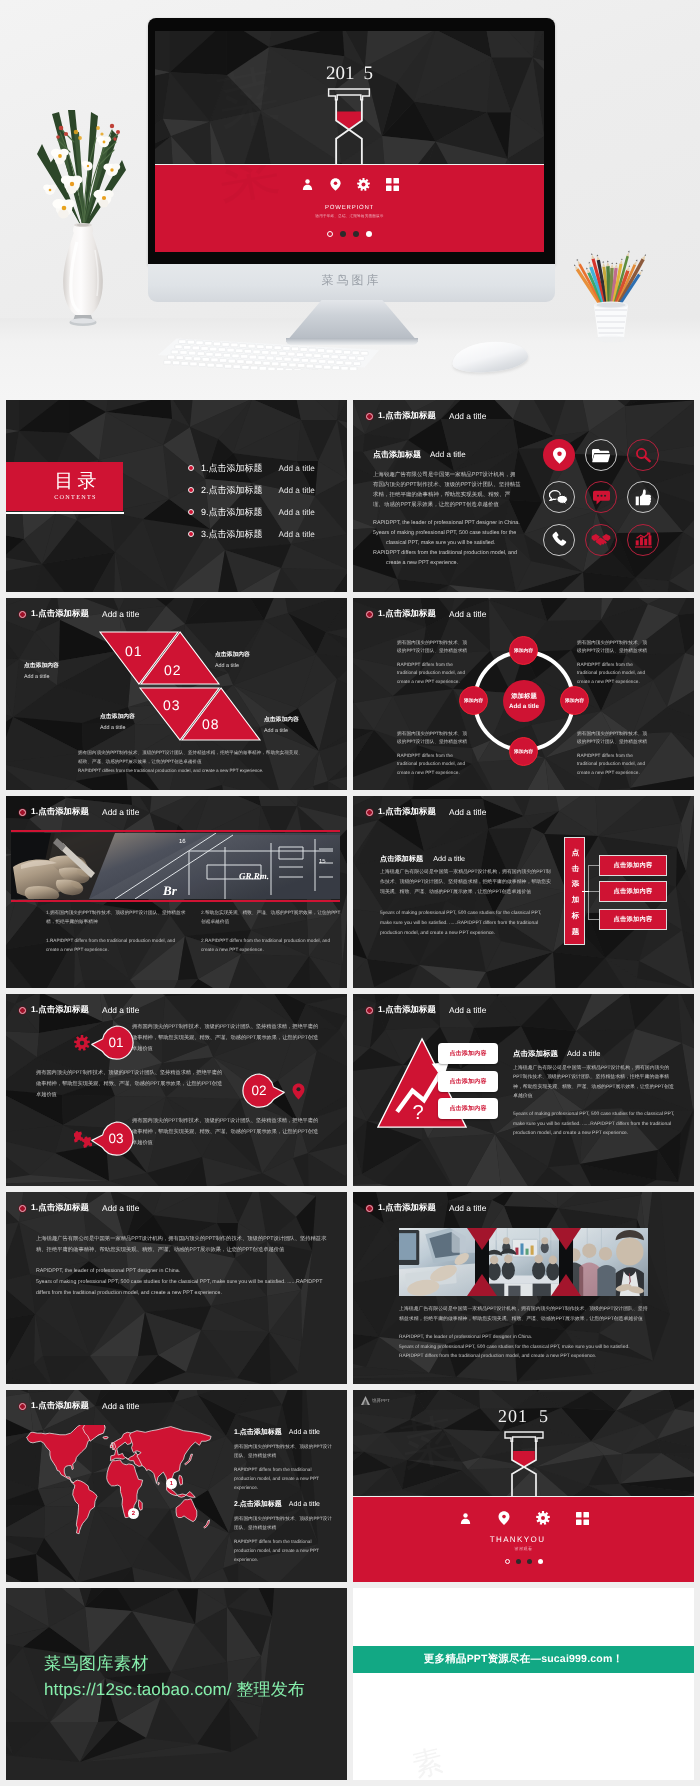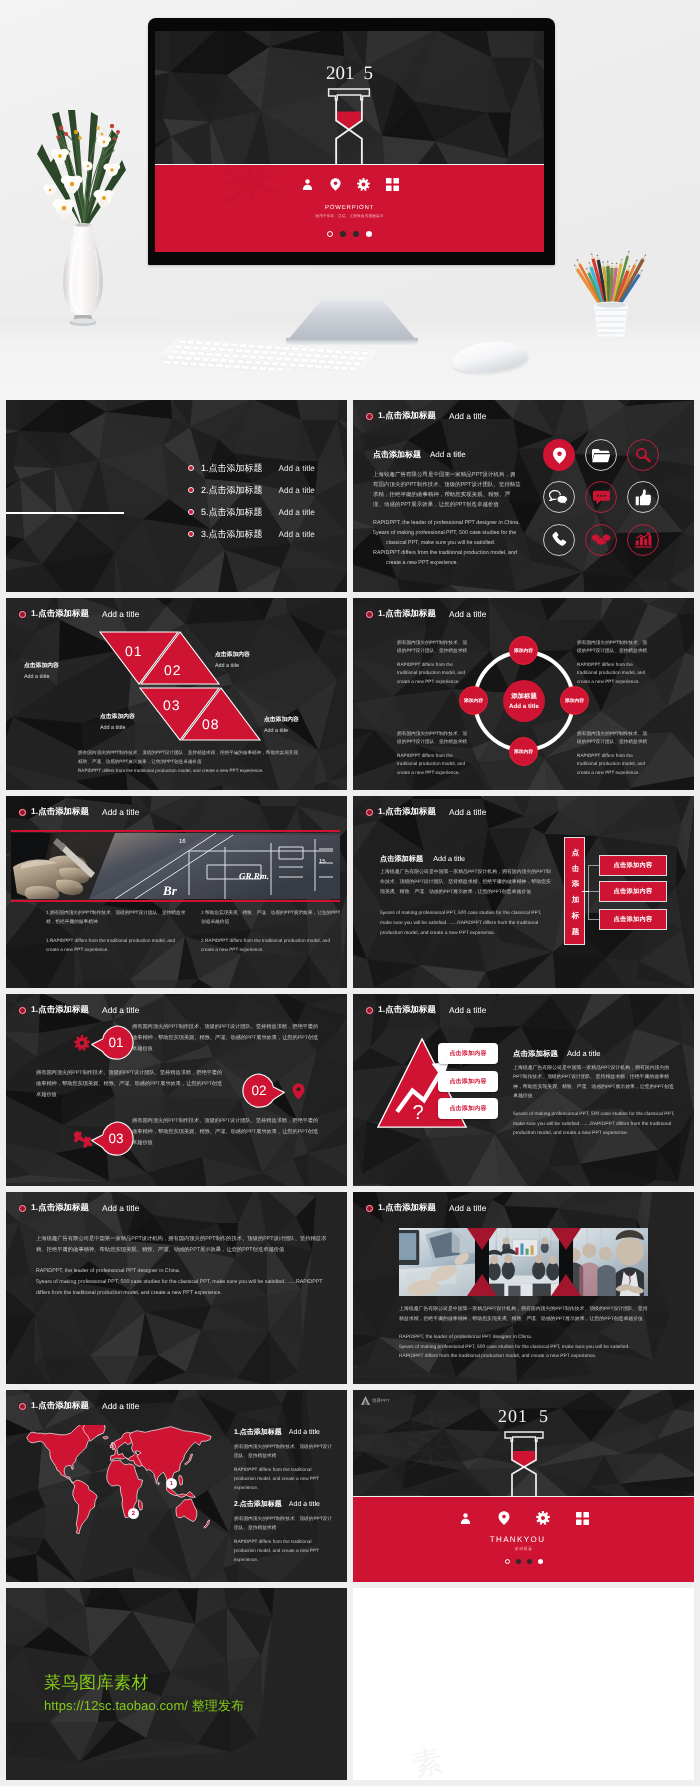--- a/index.html
+++ b/index.html
@@ -150,23 +150,23 @@
   .ty-icons{position:absolute;left:0;top:11px;width:341px;height:20px;display:flex;justify-content:center;gap:26px;align-items:center}
   .ty-title{position:absolute;left:0;top:38px;width:329px;text-align:center;color:#fff;font-size:8px;letter-spacing:1.4px}
   .ty-sub{position:absolute;left:0;top:49px;width:341px;text-align:center;color:#f0afbd;font-size:4px;letter-spacing:.5px}
   .ty-dots{position:absolute;left:0;top:62px;width:341px;display:flex;justify-content:center;gap:6px;align-items:center}
   .ty-dots i{display:block;width:5px;height:5px;border-radius:50%;background:#2b2b2b}
   .ty-dots i.o{background:transparent;border:1px solid #fff}
   .ty-dots i.w{background:#fff}
   .ty-logo{position:absolute;left:8px;top:6px;display:flex;align-items:center;gap:2px;opacity:.75}
 
   
-  .credit{position:absolute;left:38px;top:82px;color:#84cc16}
+  .credit{position:absolute;left:38px;top:63px;color:#86efac}
   .credit .l1{font-size:17px;letter-spacing:.5px;line-height:1.55}
-  .credit .l2{font-size:13px;letter-spacing:.1px;line-height:1.55}
+  .credit .l2{font-size:17px;letter-spacing:.1px;line-height:1.55}
 
   
   .promo{background:#fff}
   .promo .b1{position:absolute;left:0;top:58px;width:341px;height:27px;background:#12a884;display:flex;align-items:center;justify-content:center;color:#fff;font-size:10.5px;font-weight:700;letter-spacing:.2px}
   .promo .b2{position:absolute;left:0;top:85px;width:341px;height:27px;background:#7dc242;display:flex;align-items:center;justify-content:center;color:#fff;font-size:10px;font-weight:700;letter-spacing:.2px}
   .promo .wmk{position:absolute;left:60px;bottom:-4px;font-family:"DejaVu Serif",serif;font-size:30px;color:#f4f4f4;transform:rotate(-14deg)}
 </style>
 </head>
 <body>
 
@@ -1032,44 +1032,51 @@
         <div class="hs-sub">适用于年终、总结、汇报等相关画面展示</div>
         <div class="hs-dots">
           <i class="o"></i>
               <i></i>
               <i></i>
               <i class="w"></i>
         </div>
       </div>
     </div>
   </div>
+  <div class="chin">
+    <div class="chin-logo">菜鸟图库</div>
+  </div>
   <div class="neck"></div>
   <div class="base"></div>
 </div>
 
 <div class="grid">
 <div class="slide " style="left:0px;top:0px">
         <svg class="sl-bg" viewBox="0 0 341 192" preserveAspectRatio="none" style="position:absolute;left:0;top:0;width:100%;height:100%">
           <use href="#px0" transform="translate(0,0) scale(1,1)"></use>
         </svg>
+        <div class="contents-box">
+          <span class="cn">目录</span>
+          <span class="en">CONTENTS</span>
+        </div>
         <div class="contents-rule"></div>
         <div class="toc">
           <div class="toc-row">
             <span class="dot"></span>
             <span class="cn">1.点击添加标题</span>
             <span class="en">Add a title</span>
           </div>
           <div class="toc-row">
             <span class="dot"></span>
             <span class="cn">2.点击添加标题</span>
             <span class="en">Add a title</span>
           </div>
           <div class="toc-row">
             <span class="dot"></span>
-            <span class="cn">5.点击添加标题</span>
+            <span class="cn">9.点击添加标题</span>
             <span class="en">Add a title</span>
           </div>
           <div class="toc-row">
             <span class="dot"></span>
             <span class="cn">3.点击添加标题</span>
             <span class="en">Add a title</span>
           </div>
         </div>
       </div>
 <div class="slide " style="left:347px;top:0px">
@@ -1665,17 +1672,18 @@
 <div class="slide " style="left:0px;top:1188px">
         <svg class="sl-bg" viewBox="0 0 341 192" preserveAspectRatio="none" style="position:absolute;left:0;top:0;width:100%;height:100%">
           <use href="#px0" transform="translate(-120,-60) scale(1,1)"></use>
         </svg>
         <div class="credit">
           <div class="l1">菜鸟图库素材</div>
           <div class="l2">https://12sc.taobao.com/ 整理发布</div>
         </div>
       </div>
 <div class="slide promo" style="left:347px;top:1188px">
+        <div class="b1">更多精品PPT资源尽在—sucai999.com！</div>
         <div class="wmk">素</div>
       </div>
 </div>
 
 </div>
 
 </body></html>

